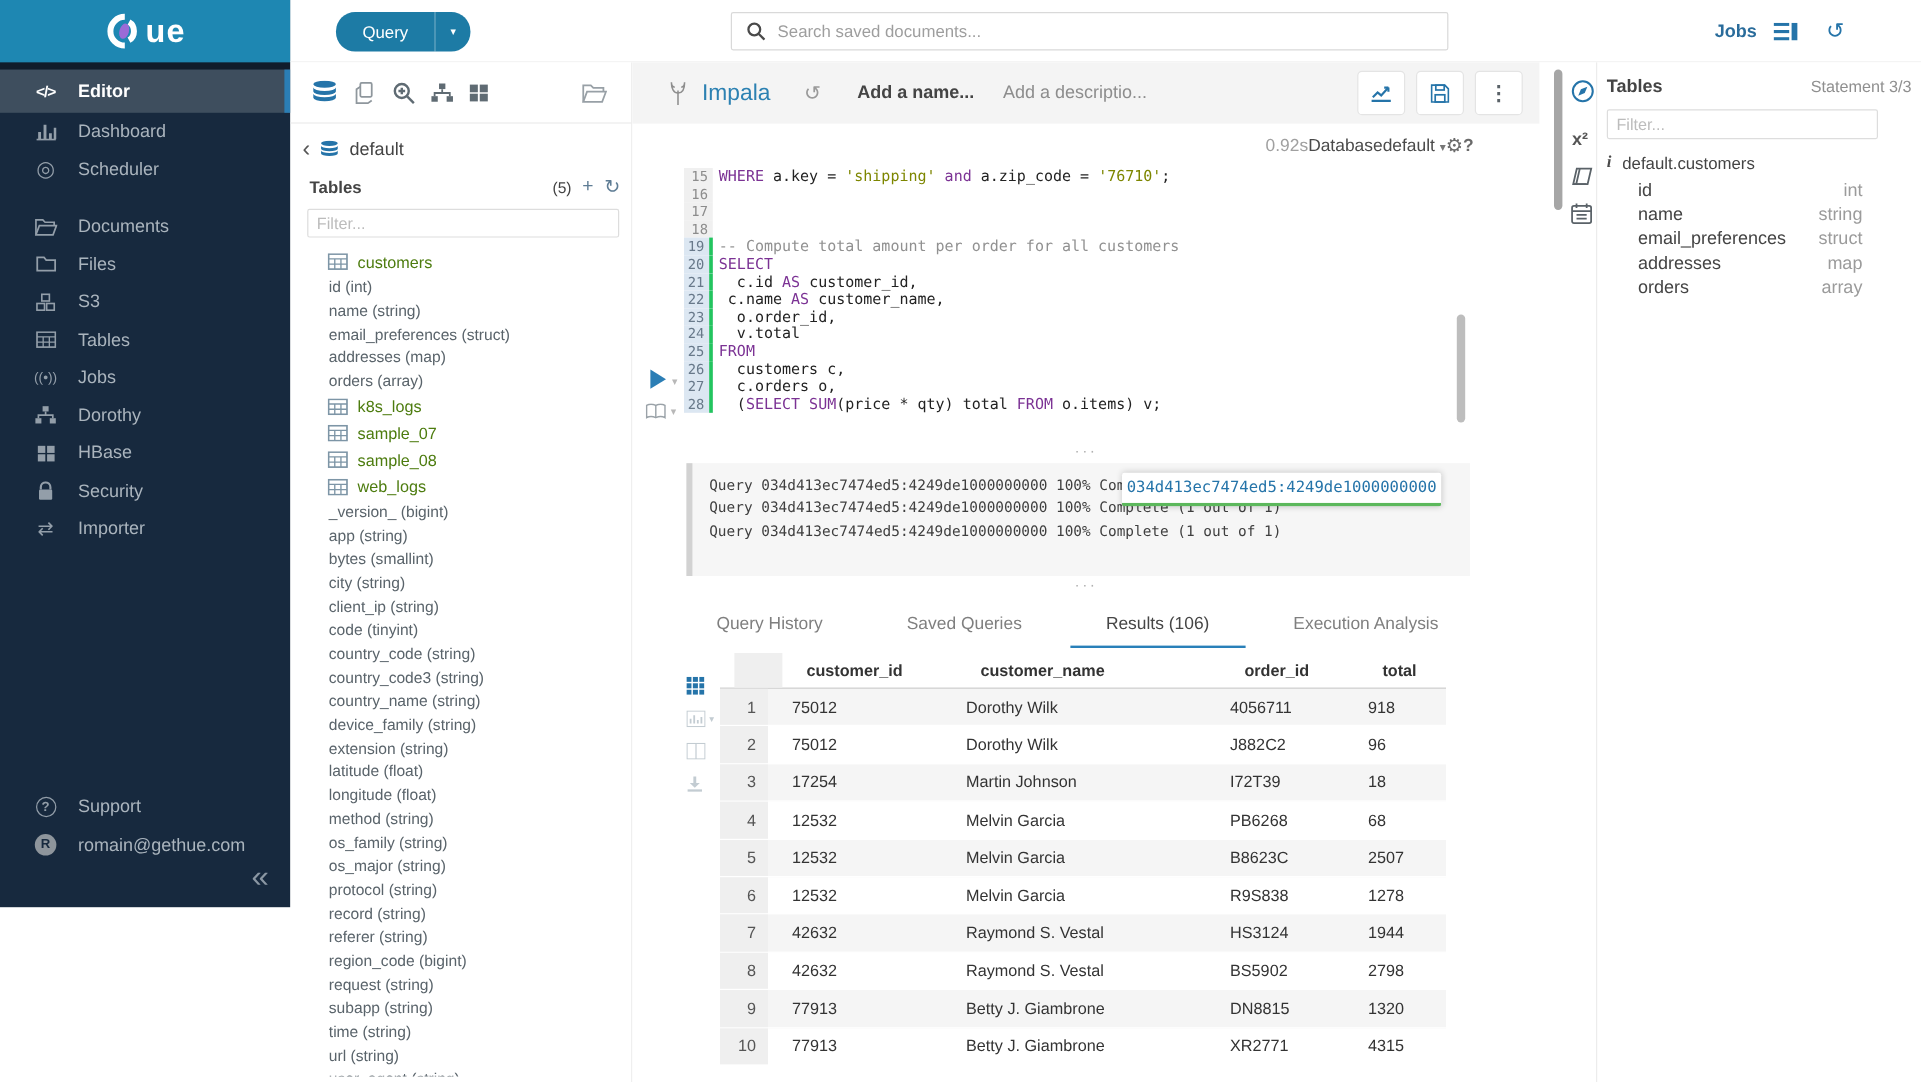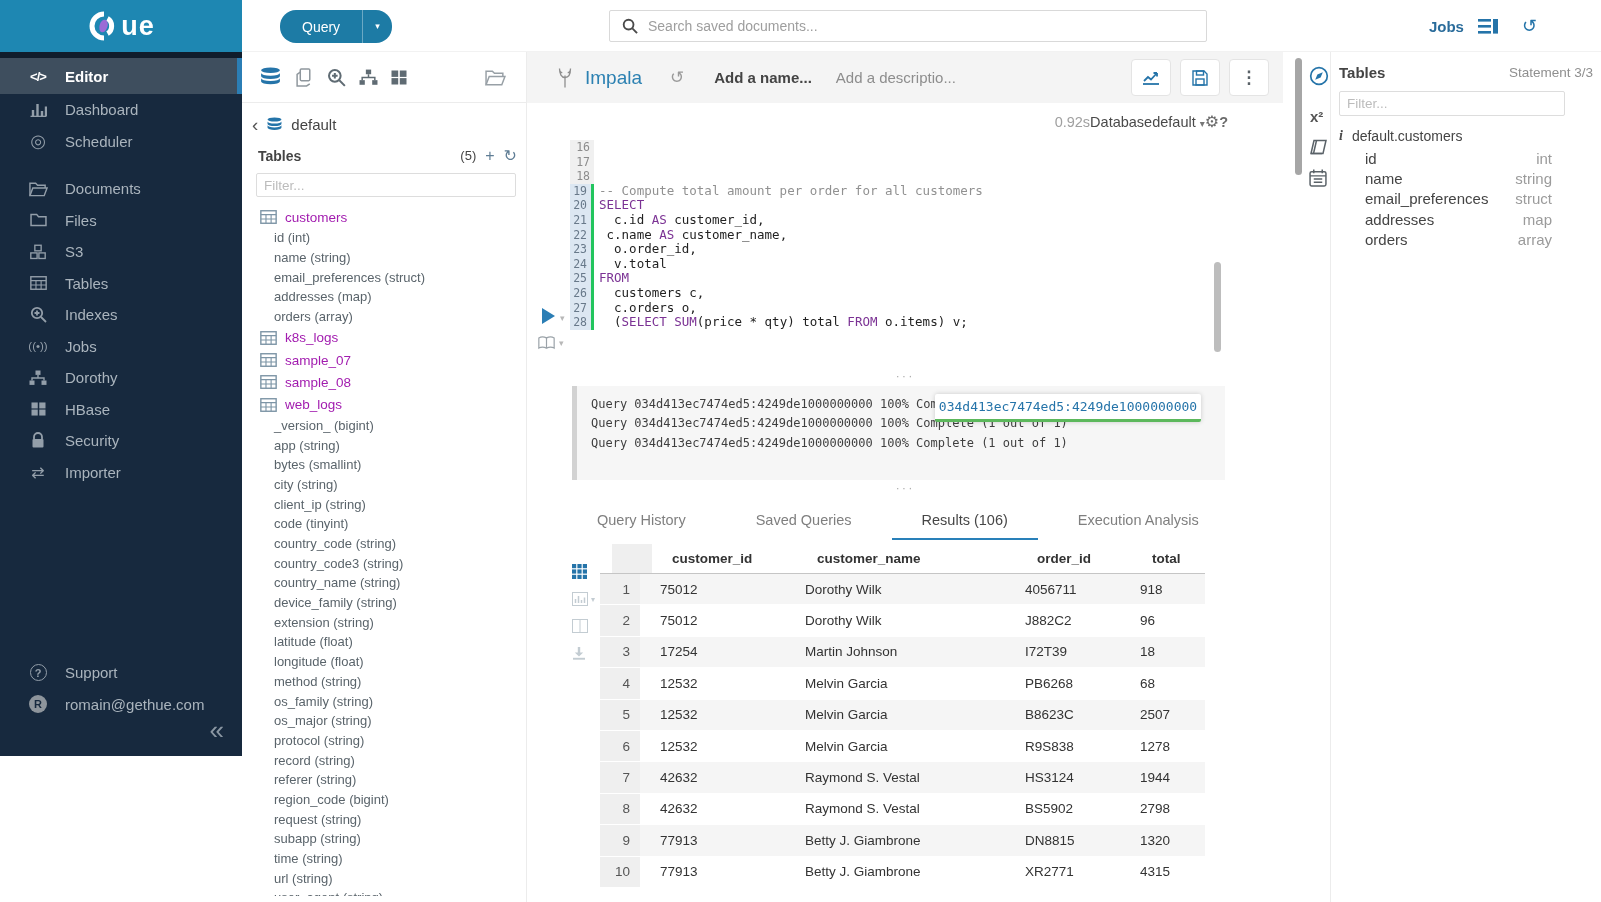--- a/index.html
+++ b/index.html
@@ -56,22 +56,22 @@
   .tables-head { margin:13px 9px 0 16px; display:flex; align-items:center; }
   .tables-title { font-weight:bold; font-size:14px; color:#444; }
   .tables-right { margin-left:auto; display:flex; align-items:center; gap:9px; color:#444; font-size:13px; }
   .plus-ico, .refresh-ico { color:#5f7d95; font-size:16px; cursor:pointer; }
   .assist-filter { margin:8px 10px 0 14px; height:24px; border:1px solid #ddd; border-radius:2px;
                    display:flex; align-items:center; padding:0 7px; }
   .assist-filter input { border:none; outline:none; width:100%; font-size:13.5px; color:#444;
                          font-family:"Liberation Sans",sans-serif; }
   .assist-filter input::placeholder { color:#bcbcbc; }
   .tree { margin-top:9px; overflow:hidden; height:calc(100% - 160px); }
-  .tree-table { height:22.3px; display:flex; align-items:center; gap:8px; padding-left:18px;
-                font-size:13.5px; color:#a21caf; cursor:pointer; }
+  .tree-table { height:22.3px; display:flex; align-items:center; gap:8px; padding-left:31px;
+                font-size:13.5px; color:#4d7c0f; cursor:pointer; }
   .tree-table .tico { color:#7d95a6; }
   .tree-col { height:19.7px; line-height:19.7px; padding-left:32px; font-size:13px; color:#5a646b; cursor:pointer;
               white-space:nowrap; }
 
   
   .main { position:absolute; left:527px; top:52px; width:756px; bottom:0; background:#fff; }
   .ed-head { height:51px; background:#f4f4f4; display:flex; align-items:center; padding:0 14px 0 30px; }
   .engine-name { color:#2c81b2; font-size:19px; margin-left:12px; cursor:pointer; }
   .ed-history { color:#9a9a9a; font-size:17px; margin-left:28px; cursor:pointer; }
   .add-name { color:#444; font-weight:bold; font-size:15px; margin-left:30px; cursor:text; }
@@ -229,30 +229,20 @@
           <span class="ico">
             <svg width="17" height="14" viewBox="0 0 18 15">
               <rect x="0.8" y="0.8" width="16.4" height="13.4" fill="none" stroke="currentColor" stroke-width="1.5"></rect>
               <path d="M0.8 5 h16.4 M0.8 9.7 h16.4 M6.3 5 V14.2 M11.8 5 V14.2" stroke="currentColor" stroke-width="1.2" fill="none"></path>
             </svg>
           </span>
           <span class="lbl">Tables</span>
         </div>
         <div class="nav-item">
           <span class="ico">
-            <svg width="17" height="17" viewBox="0 0 17 17" fill="none" stroke="currentColor" stroke-width="1.8">
-              <circle cx="7" cy="7" r="5.2"></circle>
-              <path d="M11 11 L16 16"></path>
-              <path d="M4.5 7 h5 M7 4.5 v5"></path>
-            </svg>
-          </span>
-          <span class="lbl">Indexes</span>
-        </div>
-        <div class="nav-item">
-          <span class="ico">
             <span style="font-size:11.5px">((•))</span>
           </span>
           <span class="lbl">Jobs</span>
         </div>
         <div class="nav-item">
           <span class="ico">
             <svg width="18" height="16" viewBox="0 0 18 16" fill="currentColor">
               <rect x="6.5" y="0.5" width="5" height="4.4"></rect>
               <rect x="0.5" y="10.5" width="5" height="4.4"></rect>
               <rect x="12.5" y="10.5" width="5" height="4.4"></rect>
@@ -510,20 +500,21 @@
     </div>
     <div class="ed-toolbar">
       <span class="exec-time">0.92s</span>
       <span class="db-label">Database</span>
       <span class="db-value"><span>default</span> <span class="caret">▾</span></span>
       <span class="gear">⚙</span>
       <span class="help">?</span>
     </div>
 
     <div class="code" id="code">
+        <div class="code-line"><span class="gutter"><span>15</span></span><span class="code-text"><span class="k">WHERE</span><span> a.key = </span><span class="s">'shipping'</span><span> </span><span class="k">and</span><span> a.zip_code = </span><span class="s">'76710'</span><span>;</span></span></div>
         <div class="code-line"><span class="gutter"><span>16</span></span><span class="code-text"></span></div>
         <div class="code-line"><span class="gutter"><span>17</span></span><span class="code-text"></span></div>
         <div class="code-line"><span class="gutter"><span>18</span></span><span class="code-text"></span></div>
         <div class="code-line"><span class="gutter"><span class="act">19</span></span><span class="code-text"><span class="c">-- Compute total amount per order for all customers</span></span></div>
         <div class="code-line"><span class="gutter"><span class="act">20</span></span><span class="code-text"><span class="k">SELECT</span></span></div>
         <div class="code-line"><span class="gutter"><span class="act">21</span></span><span class="code-text"><span>  c.id </span><span class="k">AS</span><span> customer_id,</span></span></div>
         <div class="code-line"><span class="gutter"><span class="act">22</span></span><span class="code-text"><span> c.name </span><span class="k">AS</span><span> customer_name,</span></span></div>
         <div class="code-line"><span class="gutter"><span class="act">23</span></span><span class="code-text"><span>  o.order_id,</span></span></div>
         <div class="code-line"><span class="gutter"><span class="act">24</span></span><span class="code-text"><span>  v.total</span></span></div>
         <div class="code-line"><span class="gutter"><span class="act">25</span></span><span class="code-text"><span class="k">FROM</span></span></div>

